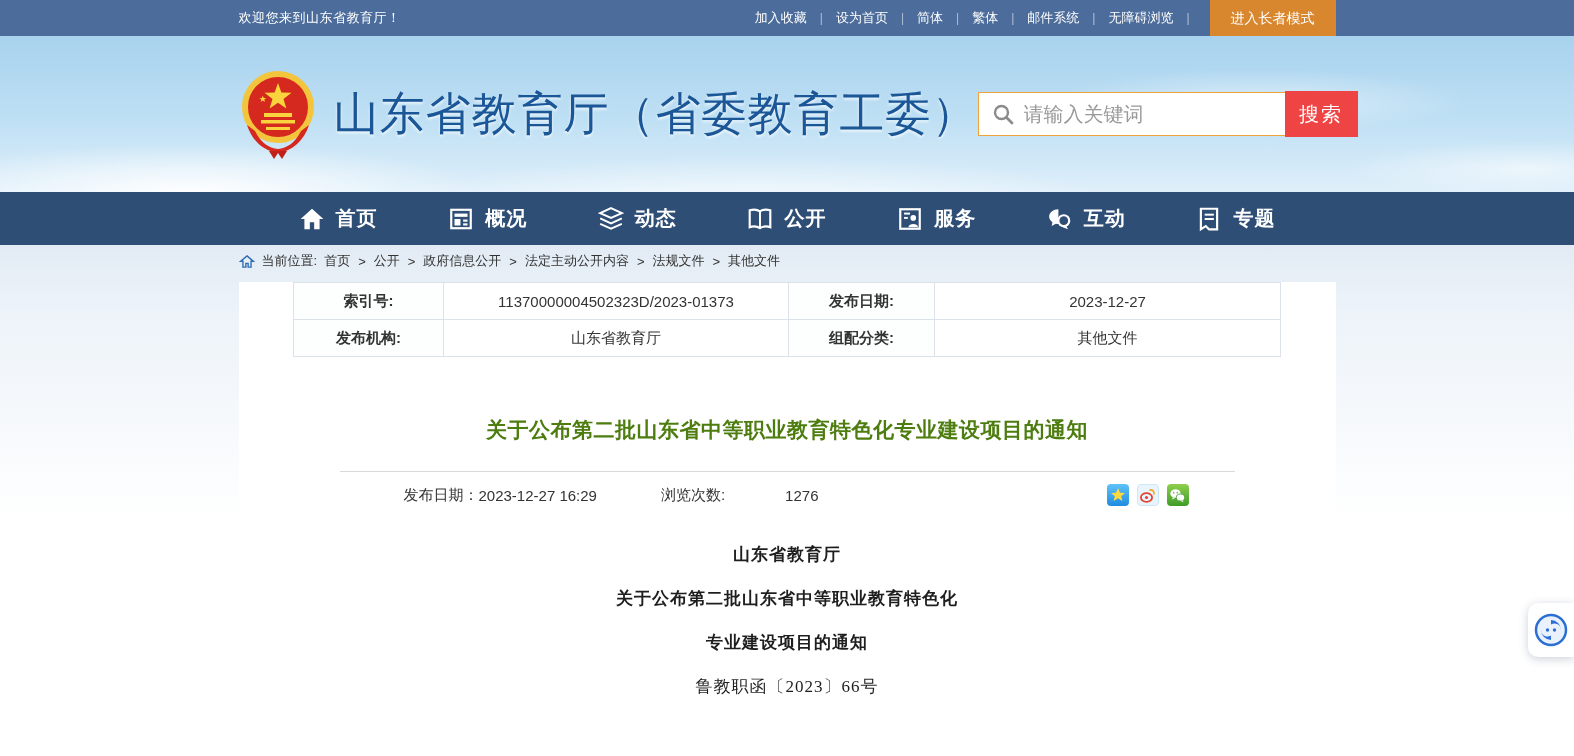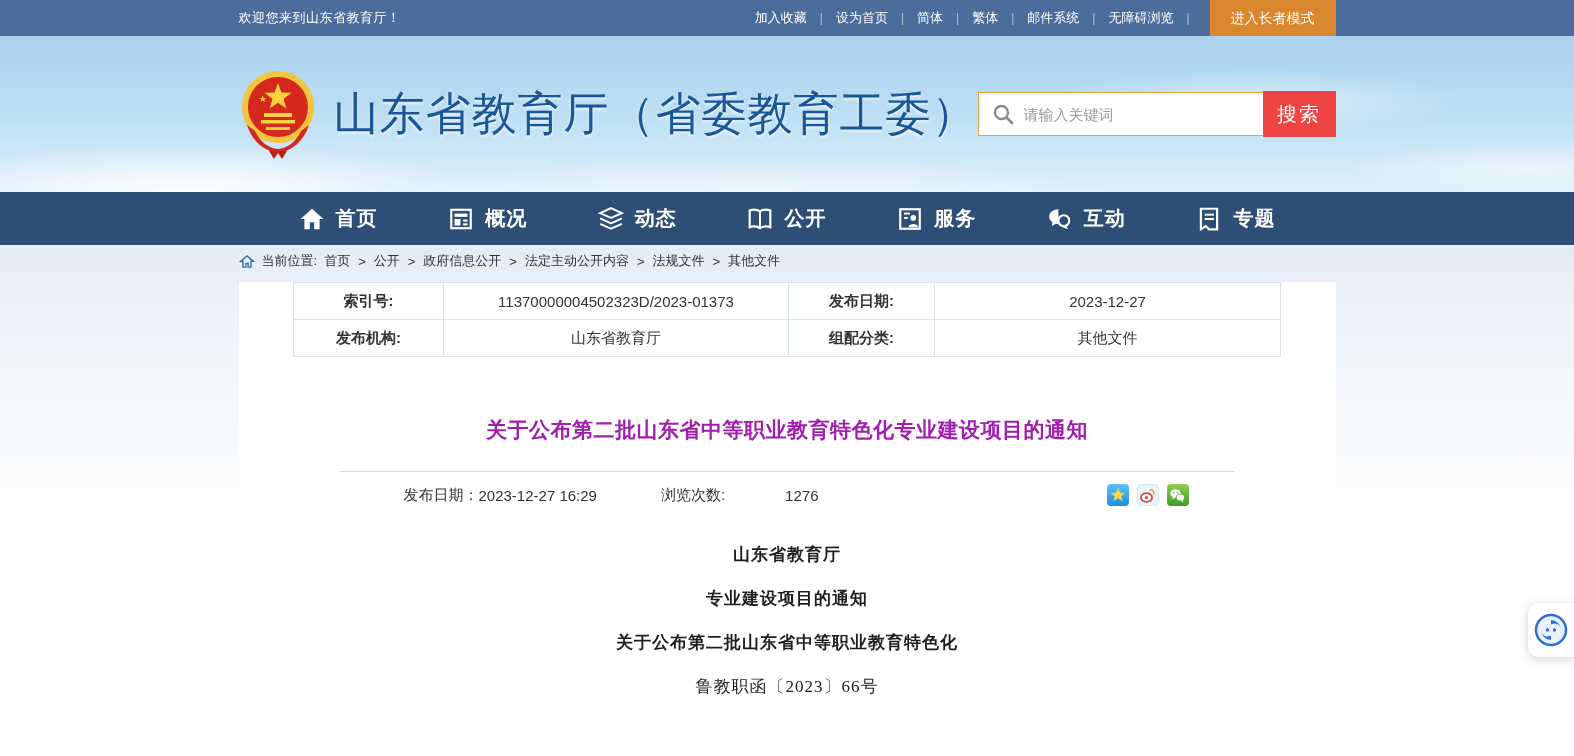--- a/index.html
+++ b/index.html
@@ -25,21 +25,21 @@
       radial-gradient(ellipse 300px 46px at 80% 42%, rgba(255,255,255,.45), rgba(255,255,255,0) 70%),
       radial-gradient(ellipse 260px 40px at 97% 85%, rgba(255,255,255,.55), rgba(255,255,255,0) 70%),
       linear-gradient(180deg,#a8d2ee 0%,#bfe0f4 55%,#dfeffa 100%); }
   .header-inner { display:flex; align-items:center; height:156px; }
   .emblem { width:78px; height:90px; flex:0 0 auto; }
   .site-title { font-size:45px; font-weight:normal; color:#1b5697; margin-left:17px;
     letter-spacing:1px; white-space:nowrap; text-shadow:0 2px 3px rgba(255,255,255,.75); }
   .search-box { margin-left:auto; width:380px; height:44px; background:#fff;
     border:1px solid #eda33a; display:flex; align-items:center; }
   .search-glyph { margin:0 10px 0 13px; flex:0 0 auto; }
-  .search-input { border:none; outline:none; flex:1; font-size:15px; color:#555; height:38px;
+  .search-input { border:none; outline:none; flex:1; font-size:20px; color:#555; height:38px;
     font-family:inherit; min-width:0; }
   .search-input::placeholder { color:#9a9a9a; }
   .search-btn { width:73px; height:46px; margin:-1px -1px -1px 0; background:#ef4444; color:#fff;
     font-size:20px; border:none; cursor:pointer; font-family:inherit; letter-spacing:2px; }
 
   
   .navbar { height:53px; background:#2e4e75; }
   .nav-inner { display:flex; justify-content:space-between; align-items:center; height:53px; padding:0 60px; }
   .nav-item { display:flex; align-items:center; gap:11px; color:#fff; cursor:pointer; }
   .nav-item svg { width:26px; height:26px; display:block; }
@@ -54,21 +54,21 @@
   .crumb-sep { margin:0 1px; }
 
   
   .panel { background:#fff; width:1097px; margin:5px auto 0; min-height:462px; }
 
   table.info-table { width:987px; margin:0 auto; border-collapse:collapse; table-layout:fixed; }
   .info-table td { border:1px solid #dbe2ea; height:37px; text-align:center; font-size:15px;
     color:#333; overflow:hidden; white-space:nowrap; }
   .info-table td.lbl { font-weight:bold; background:#fdfefe; }
 
-  .article-title { text-align:center; font-size:21px; font-weight:bold; color:#a21caf;
+  .article-title { text-align:center; font-size:21px; font-weight:bold; color:#4d7c0f;
     margin-top:59px; letter-spacing:.5px; }
 
   .meta-wrap { width:895px; margin:27px auto 0; border-top:1px solid #d9d9d9; padding-top:12px;
     display:flex; align-items:center; font-size:15px; color:#333; }
   .meta-date-label { margin-left:64px; }
   .meta-views-label { margin-left:64px; }
   .meta-views-value { margin-left:60px; }
   .share { margin-left:auto; display:flex; gap:8px; margin-right:46px; }
   .share-icon { width:22px; height:22px; border-radius:4px; display:flex; align-items:center;
     justify-content:center; cursor:pointer; overflow:hidden; }
@@ -270,22 +270,22 @@
             <path d="M13.5 13.2 L14.5 15.3 L11.8 14.1 Z" fill="#fff"></path>
             <circle cx="4.8" cy="5.8" r="0.7" fill="#3f9c28"></circle>
               <circle cx="8.2" cy="5.8" r="0.7" fill="#3f9c28"></circle>
           </svg>
         </span>
       </div>
     </div>
 
     <div class="article-body">
       <p class="b">山东省教育厅</p>
+      <p class="b">关于公布第二批山东省中等职业教育特色化</p>
       <p class="b">专业建设项目的通知</p>
-      <p class="b">关于公布第二批山东省中等职业教育特色化</p>
       <p>鲁教职函〔2023〕66号</p>
     </div>
   </div>
 </div>
 
 <div class="float-btn">
   <svg width="34" height="34" viewBox="0 0 34 34">
     <circle cx="17" cy="17" r="15" fill="#e9f1fc" stroke="#2c6fd4" stroke-width="2.5"></circle>
     <path d="M17 7 A10 10 0 0 1 27 17 A6.5 6.5 0 0 0 17 11.5 Z" fill="#2c6fd4"></path>
     <path d="M17 27 A10 10 0 0 1 7 17 A6.5 6.5 0 0 0 17 22.5 Z" fill="#2c6fd4"></path>

